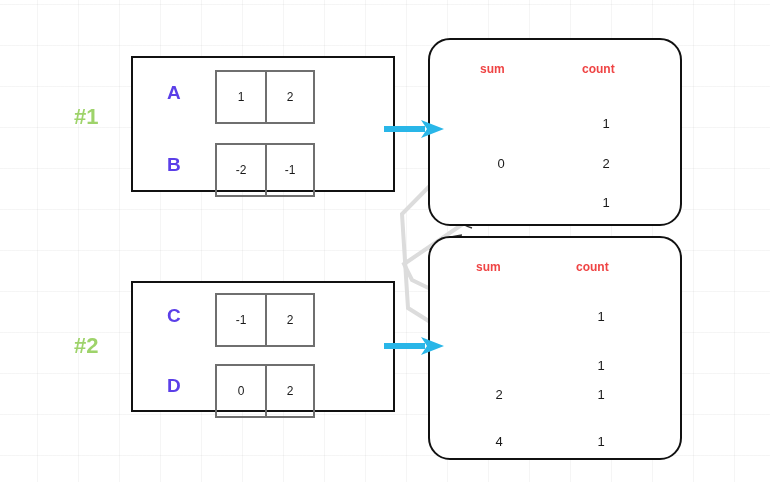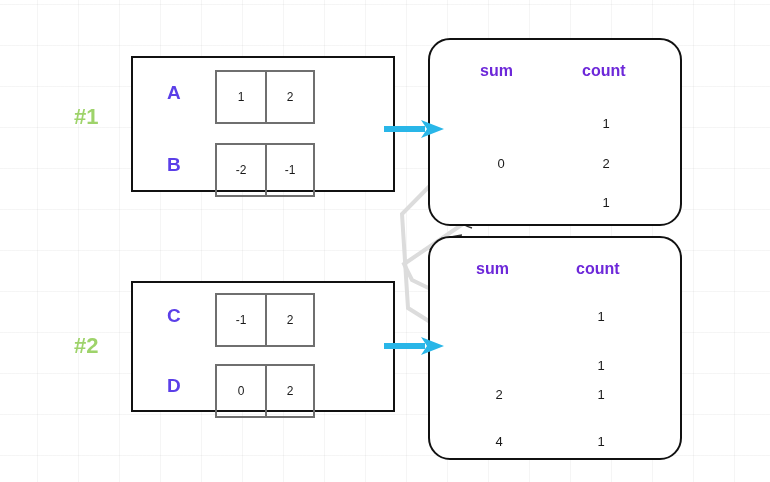--- a/index.html
+++ b/index.html
@@ -82,23 +82,23 @@
     border: 2px solid #111111;
     border-radius: 22px;
     box-sizing: border-box;
     background: transparent;
   }
   #panel-1 { left: 428px; top: 38px;  width: 254px; height: 188px; }
   #panel-2 { left: 428px; top: 236px; width: 254px; height: 224px; }
 
   .agg-head {
     position: absolute;
-    font-size: 16px;
+    font-size: 12px;
     font-weight: 700;
-    color: #6d28d9;
+    color: #ef4444;
     user-select: none;
   }
   .agg-cell {
     position: absolute;
     font-size: 13px;
     color: #1a1a1a;
     text-align: center;
     user-select: none;
     white-space: nowrap;
   }

